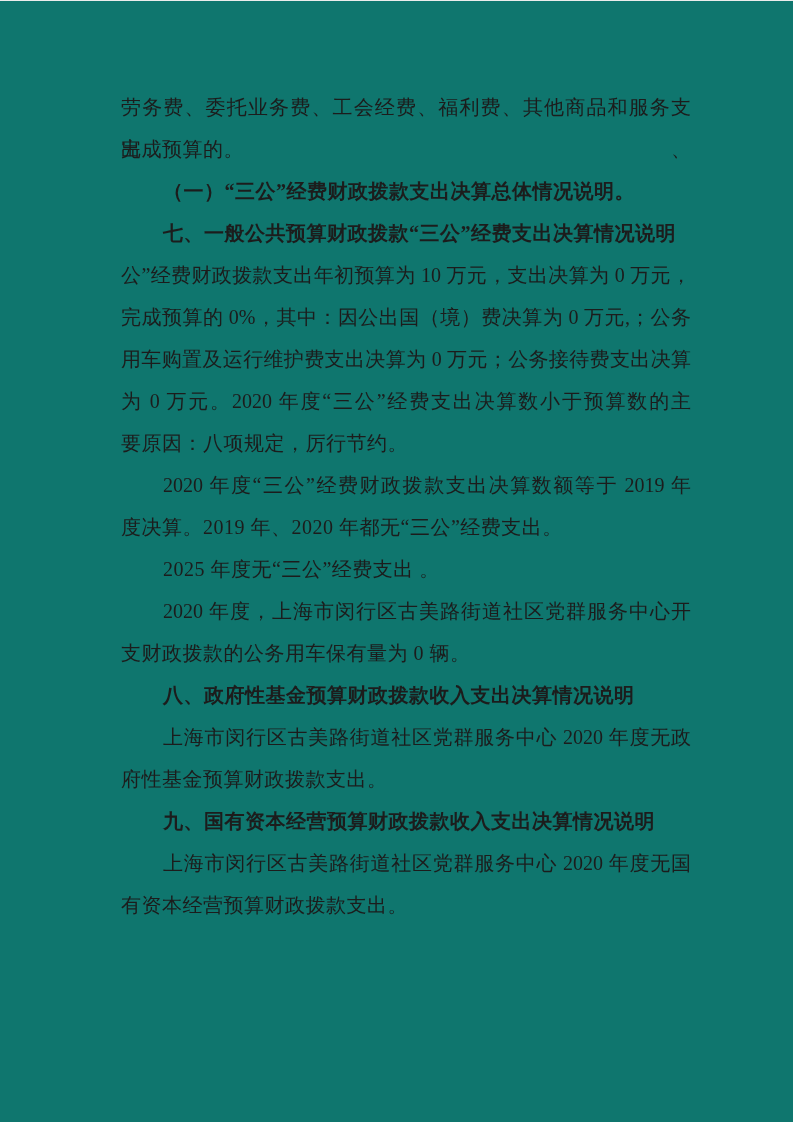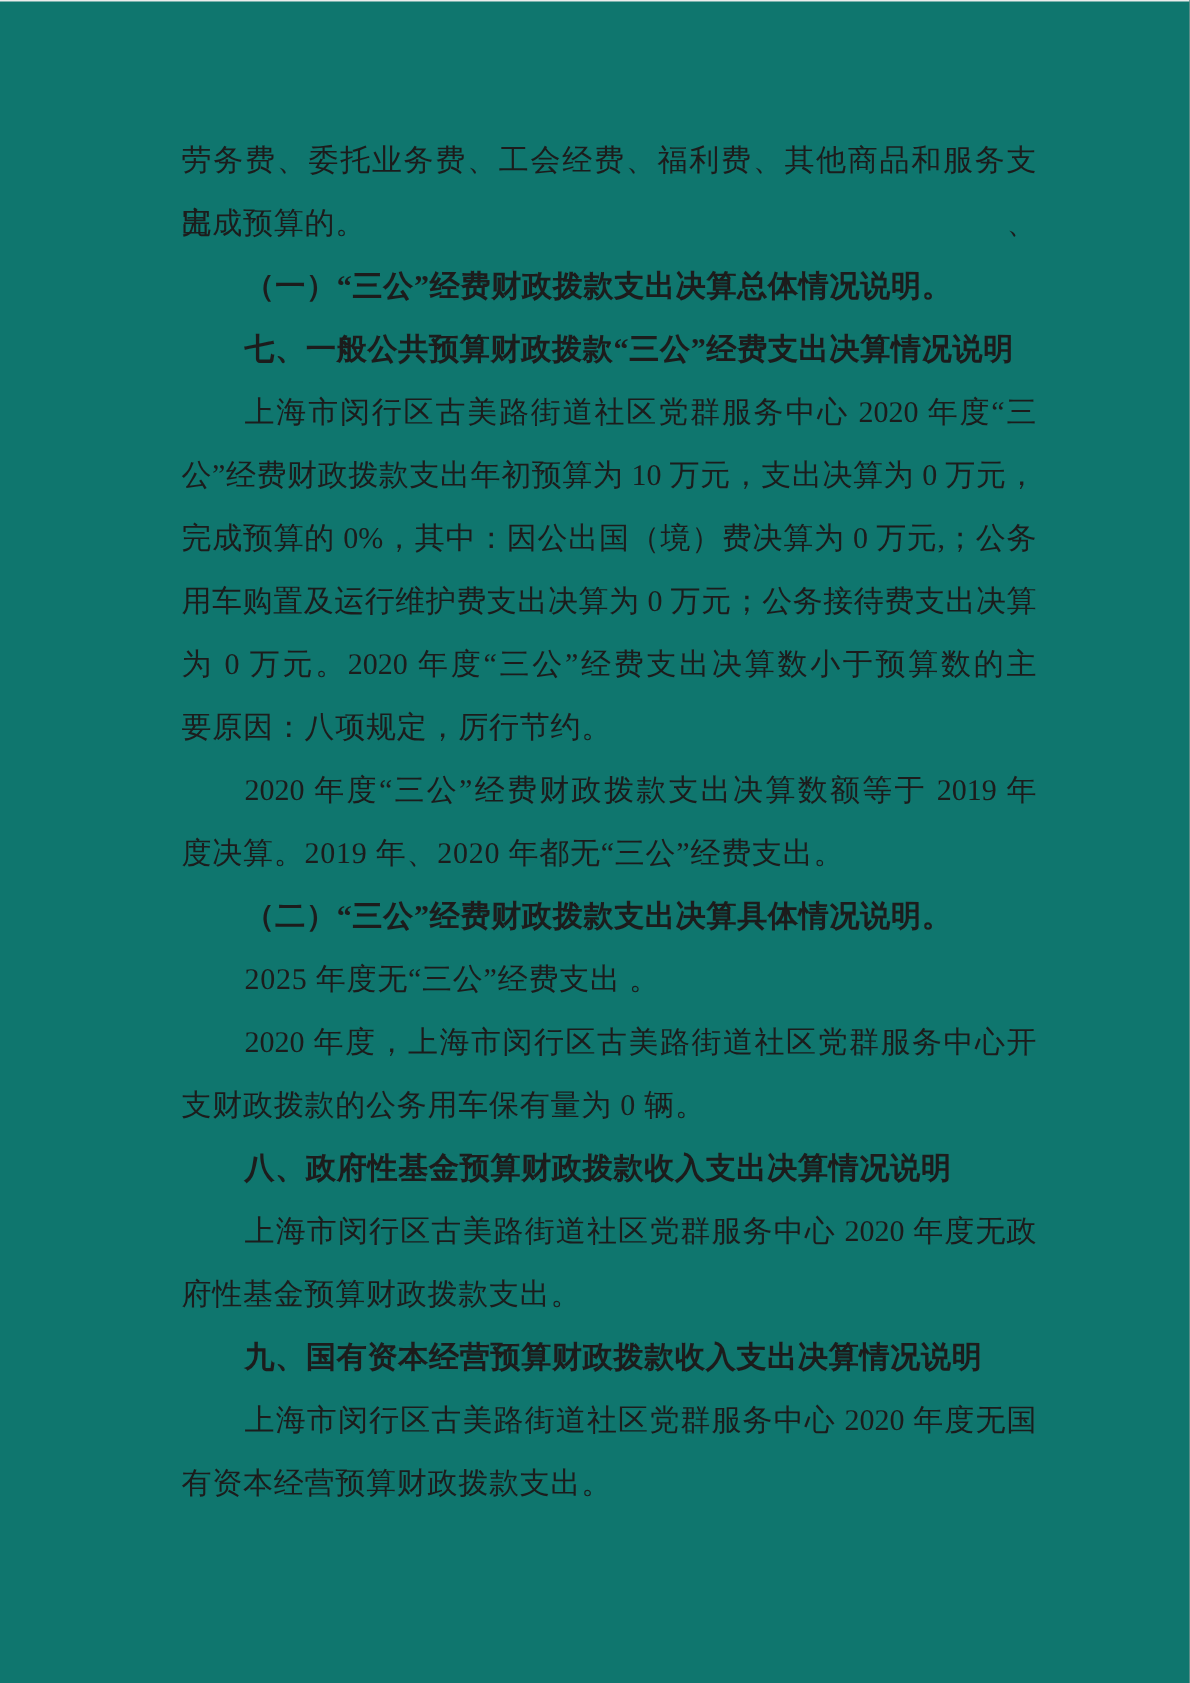--- a/index.html
+++ b/index.html
@@ -51,29 +51,27 @@
 </style>
 </head>
 <body>
 
 <div class="page">
   <div class="content">
     <div class="line j">劳务费、委托业务费、工会经费、福利费、其他商品和服务支出、</div>
     <div class="line">完成预算的。</div>
     <div class="line b ind">（一）“三公”经费财政拨款支出决算总体情况说明。</div>
     <div class="line b ind">七、一般公共预算财政拨款“三公”经费支出决算情况说明</div>
-    <div class="line j ind">上海市闵行区古美路街道社区党群服务中心 2020 年度“三</div>
     <div class="line j">公”经费财政拨款支出年初预算为 10 万元，支出决算为 0 万元，</div>
     <div class="line j">完成预算的 0%，其中：因公出国（境）费决算为 0 万元,；公务</div>
     <div class="line j">用车购置及运行维护费支出决算为 0 万元；公务接待费支出决算</div>
     <div class="line j">为 0 万元。2020 年度“三公”经费支出决算数小于预算数的主</div>
     <div class="line">要原因：八项规定，厉行节约。</div>
     <div class="line j ind">2020 年度“三公”经费财政拨款支出决算数额等于 2019 年</div>
     <div class="line">度决算。2019 年、2020 年都无“三公”经费支出。</div>
-    <div class="line b ind">（二）“三公”经费财政拨款支出决算具体情况说明。</div>
     <div class="line ind">2025 年度无“三公”经费支出 。</div>
     <div class="line j ind">2020 年度，上海市闵行区古美路街道社区党群服务中心开</div>
     <div class="line">支财政拨款的公务用车保有量为 0 辆。</div>
     <div class="line b ind">八、政府性基金预算财政拨款收入支出决算情况说明</div>
     <div class="line j ind">上海市闵行区古美路街道社区党群服务中心 2020 年度无政</div>
     <div class="line">府性基金预算财政拨款支出。</div>
     <div class="line b ind">九、国有资本经营预算财政拨款收入支出决算情况说明</div>
     <div class="line j ind">上海市闵行区古美路街道社区党群服务中心 2020 年度无国</div>
     <div class="line">有资本经营预算财政拨款支出。</div>
   </div>

